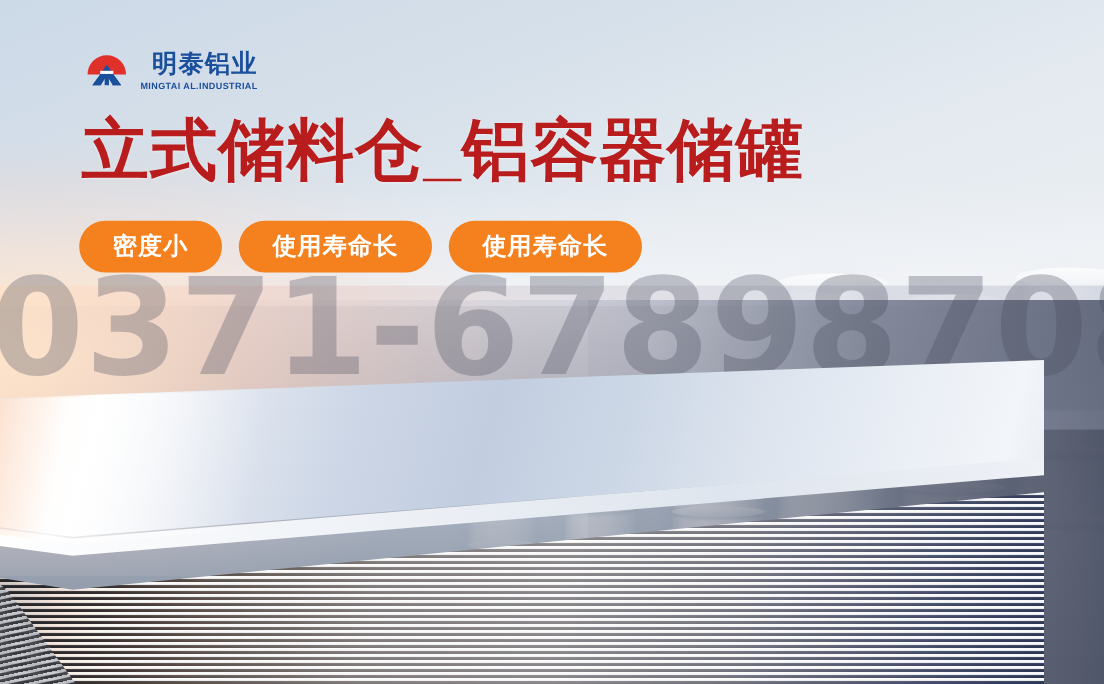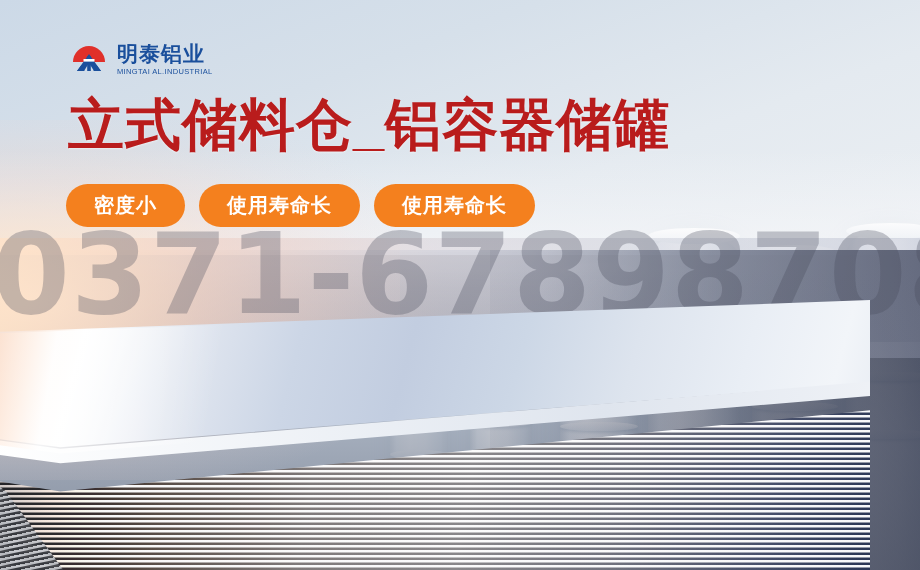--- a/index.html
+++ b/index.html
@@ -244,31 +244,32 @@
   .logo-mark {
     width: 42px; height: 42px;
     position: relative;
     flex: 0 0 auto;
   }
   .logo-text {
     display: flex;
     flex-direction: column;
     justify-content: center;
     line-height: 1;
+    align-items: flex-end;
   }
   .logo-cn {
     font-size: 21px;
     font-weight: 700;
     color: #1a4f9c;
     letter-spacing: 1px;
   }
   .logo-en {
     margin-top: 4px;
     font-size: 7.5px;
-    font-weight: 400;
+    font-weight: 700;
     color: #1a4f9c;
     letter-spacing: 0.35px;
   }
 
   
   .headline-row {
     position: absolute;
     left: 68px; top: 96px;
     display: flex;
     align-items: flex-start;

